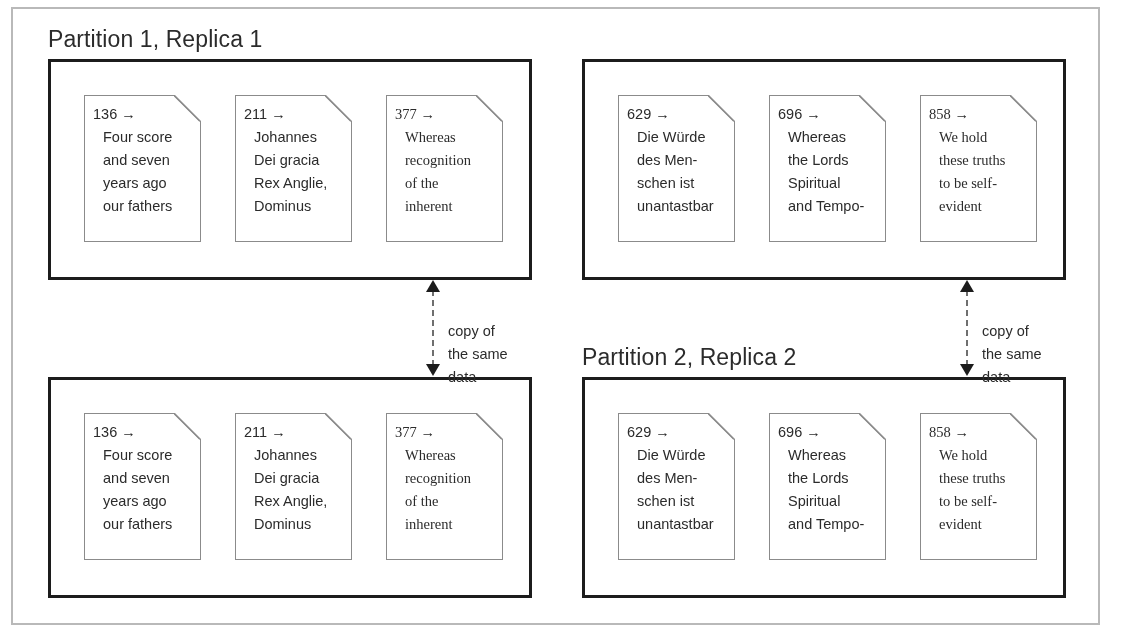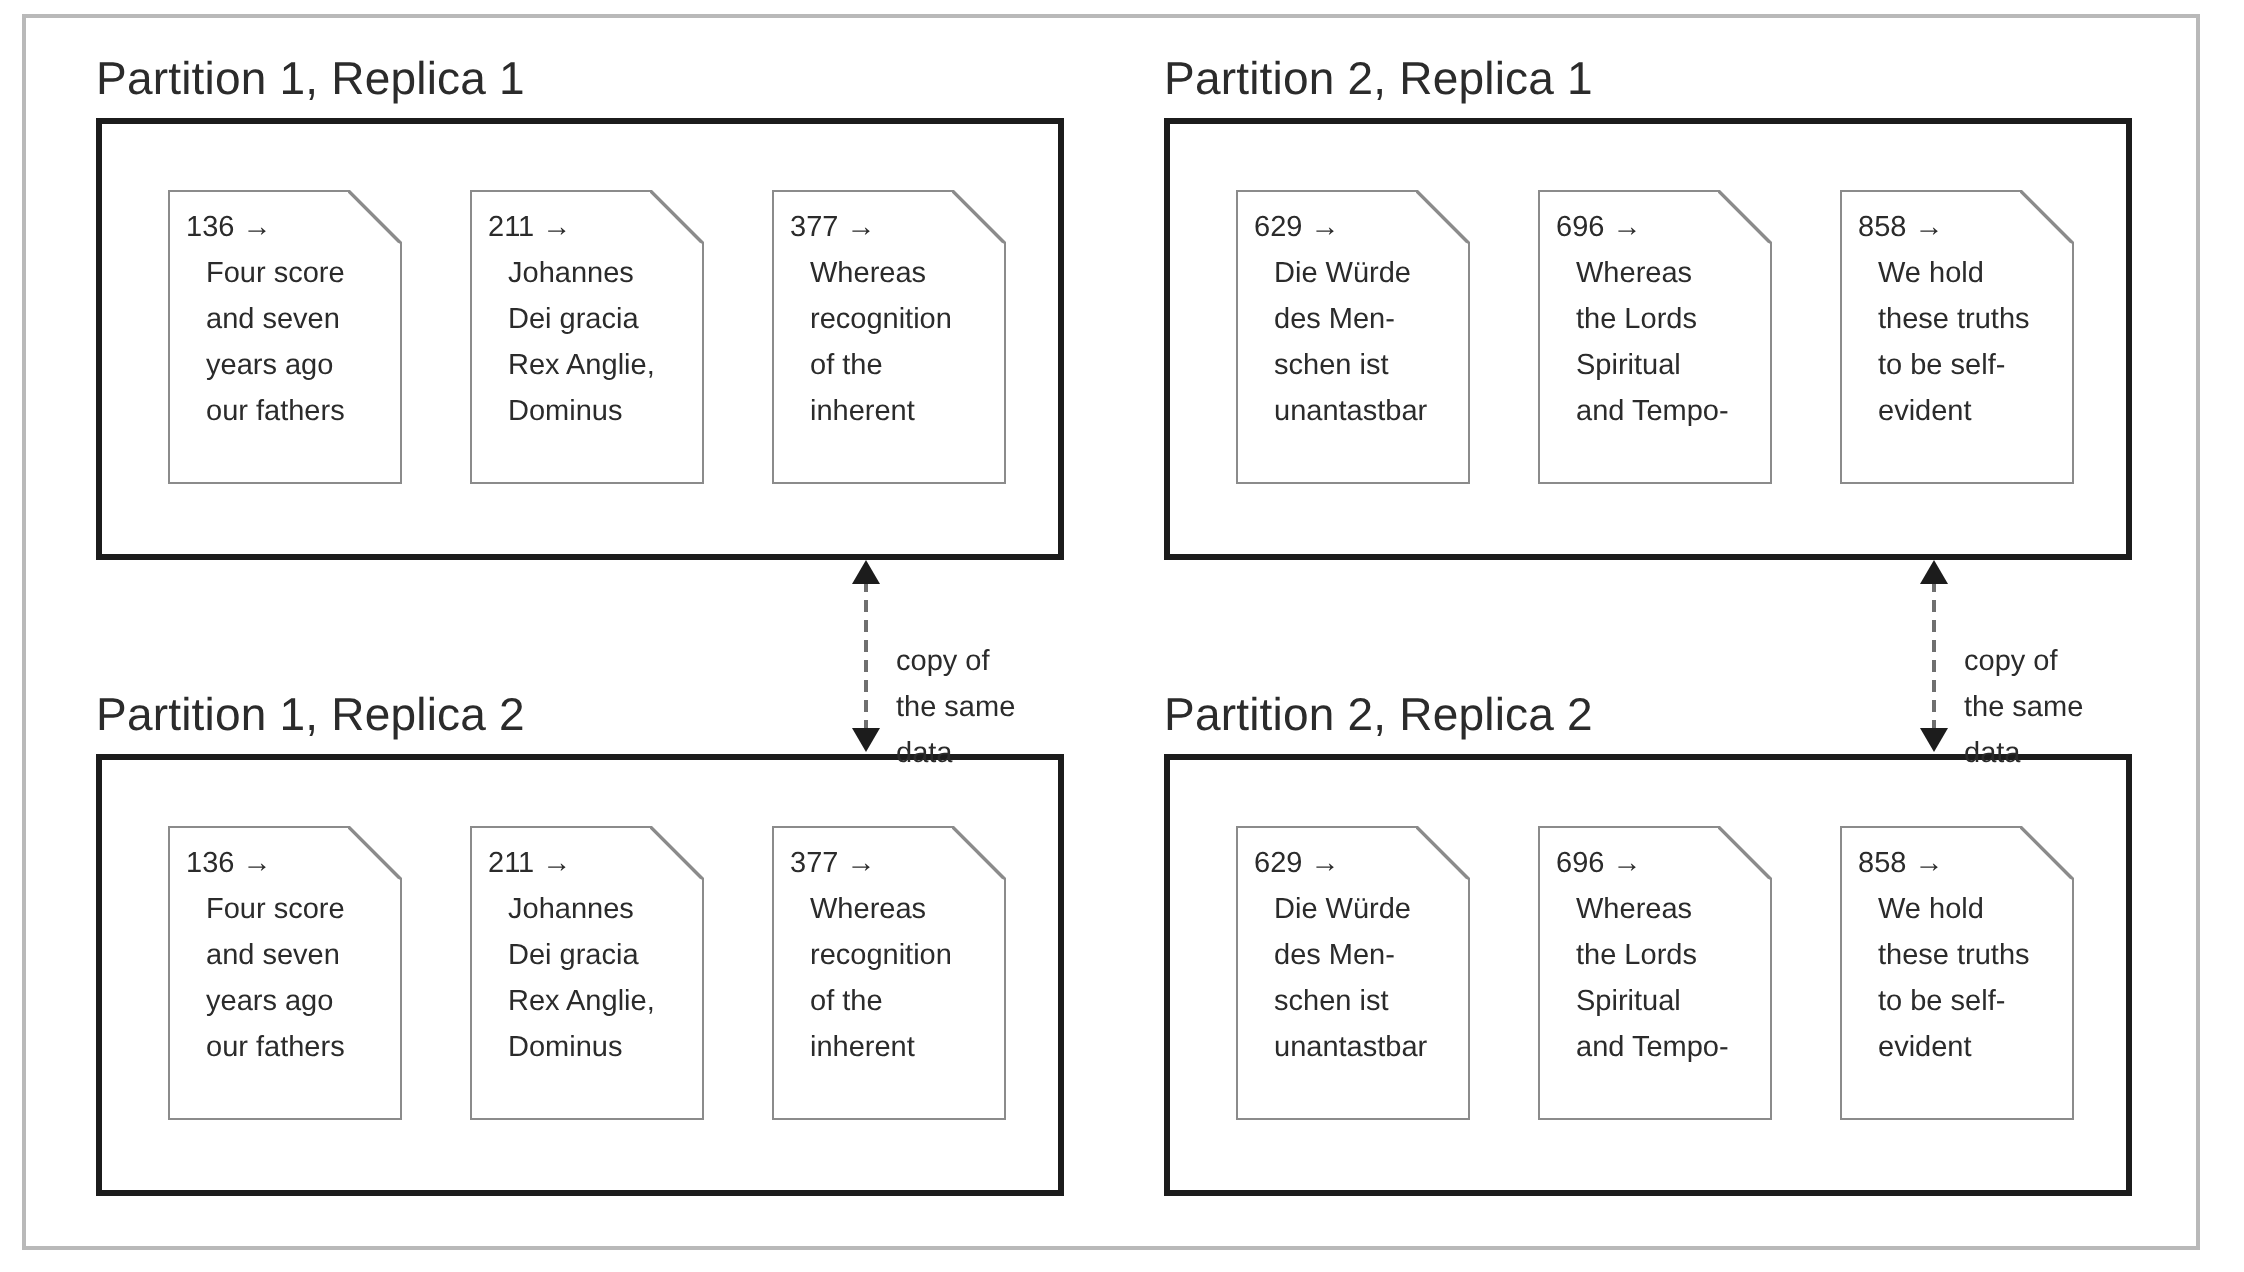--- a/index.html
+++ b/index.html
@@ -65,21 +65,21 @@
     align-items: center;
   }
   .doc {
     position: relative;
     width: 117px;
     height: 147px;
     box-sizing: border-box;
     margin-right: 34px;
     background: #ffffff;
   }
-  .doc:last-child { margin-right: 0; }
+  .doc:last-child { margin-right: 0; font-family: Liberation Serif, serif; }
 
   
   .doc-page {
     position: absolute;
     inset: 0;
     background: #8b8b8b;
     -webkit-clip-path: polygon(0 0, calc(100% - 26px) 0, 100% 26px, 100% 100%, 0 100%);
     clip-path: polygon(0 0, calc(100% - 26px) 0, 100% 26px, 100% 100%, 0 100%);
   }
   .doc-page::after {
@@ -224,21 +224,20 @@
             <div class="doc-line">of the</div>
             <div class="doc-line">inherent</div>
           </div>
         </div>
 
       </div>
     </div>
   </div>
 
   <div class="panel" style="left:582px; top:25px; width:484px; height:255px;">
-    <div class="panel-title">Partition 2, Replica 1</div>
     <div class="panel-box" style="top:34px; width:484px; height:221px;">
       <div class="doc-row" style="left:33px; top:33px;">
 
         <div class="doc">
           <div class="doc-page"></div>
           <div class="doc-fold"></div>
           <div class="doc-text">
             <div class="doc-key">
               <span>629</span>
               <span>→</span>
@@ -278,21 +277,20 @@
             <div class="doc-line">to be self-</div>
             <div class="doc-line">evident</div>
           </div>
         </div>
 
       </div>
     </div>
   </div>
 
   <div class="panel" style="left:48px; top:343px; width:484px; height:255px;">
-    <div class="panel-title">Partition 1, Replica 2</div>
     <div class="panel-box" style="top:34px; width:484px; height:221px;">
       <div class="doc-row" style="left:33px; top:33px;">
 
         <div class="doc">
           <div class="doc-page"></div>
           <div class="doc-fold"></div>
           <div class="doc-text">
             <div class="doc-key">
               <span>136</span>
               <span>→</span>

